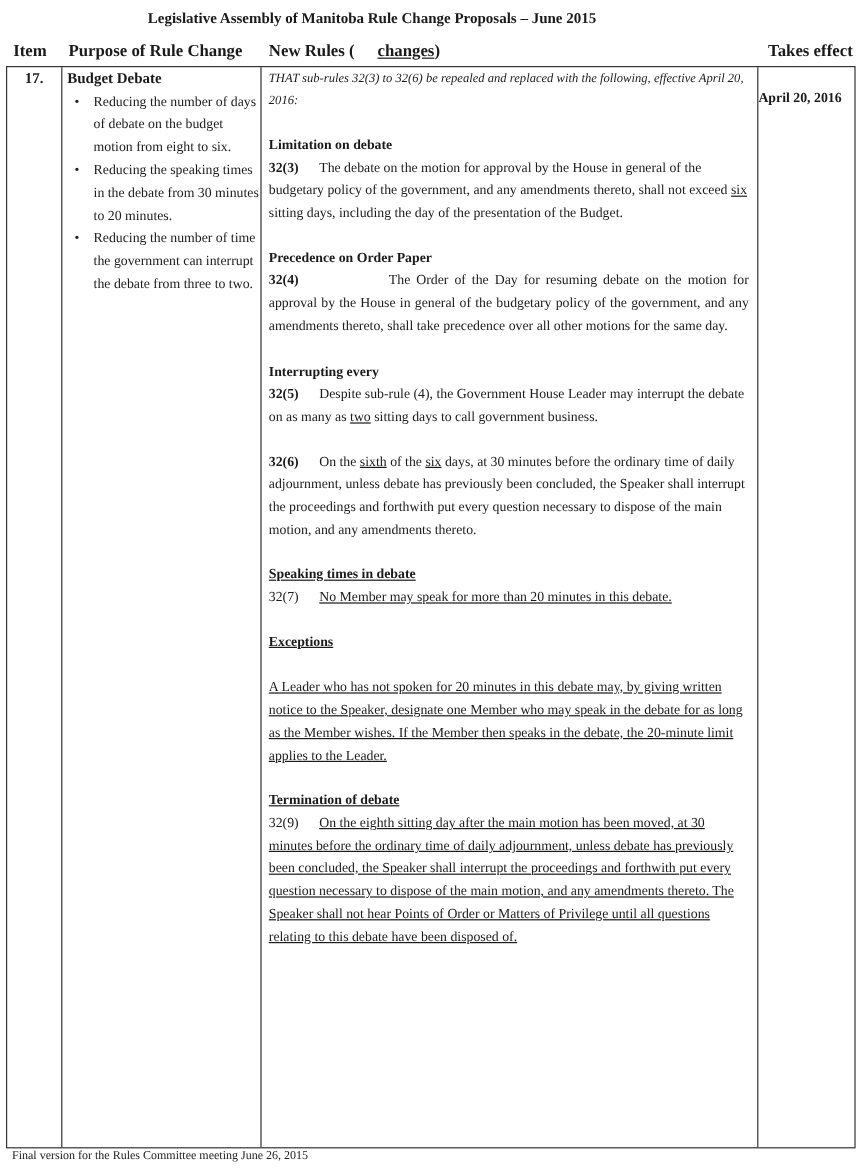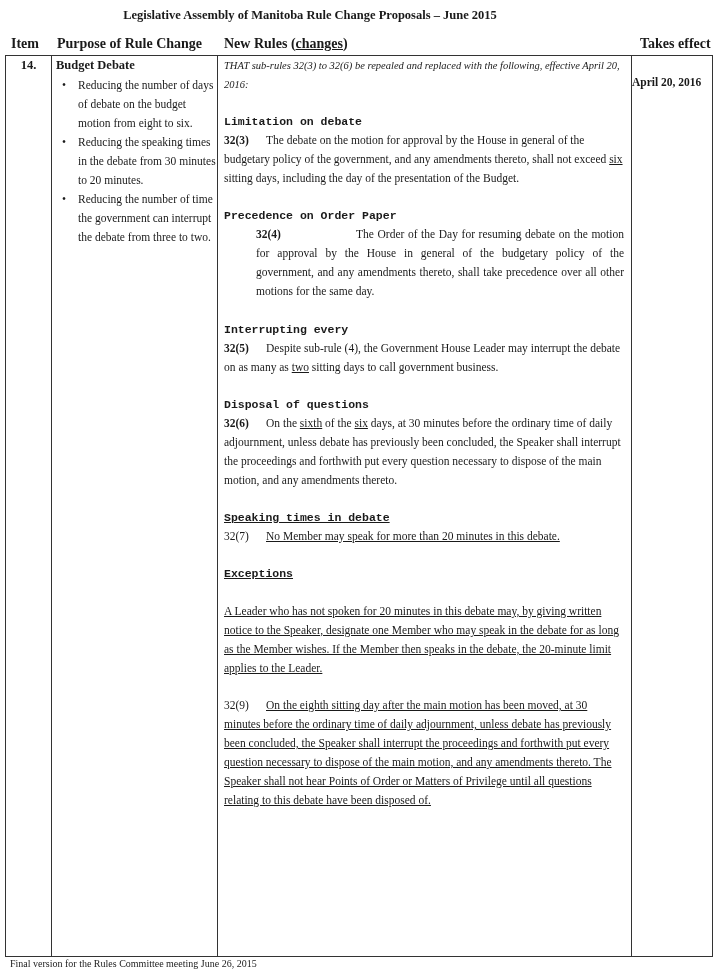--- a/index.html
+++ b/index.html
@@ -8,59 +8,59 @@
     font-family: "Liberation Serif", "DejaVu Serif", serif;
     color: #1a1a1a;
   }
   .title {
     position: absolute; left: 0; top: 8px; width: 620px; text-align: center;
     font-size: 12.5px; font-weight: bold;
   }
   .hdr {
     position: absolute; top: 36px; font-size: 14px; font-weight: bold;
   }
-  .hdr u { text-decoration: underline; }
+  .hdr u { text-decoration: underline; margin-left: 19px; }
   .table {
     position: absolute; left: 5px; top: 55px; width: 708px; height: 902px;
     border: 1.5px solid #333; box-sizing: border-box;
   }
   .vline { position: absolute; top: 0; bottom: 0; width: 0; border-left: 1.5px solid #333; }
   .cell { position: absolute; top: 0; }
   .item-num { font-weight: bold; font-size: 12.5px; text-align: center; }
   .purpose-title { font-weight: bold; font-size: 12.5px; }
   ul.bullets { margin: 3px 0 0 0; padding: 0 0 0 22px; font-size: 11.5px; line-height: 19px; }
   ul.bullets li { margin: 0; list-style: none; position: relative; }
   ul.bullets li .dot { position: absolute; left: -16px; top: 0; }
   .intro { font-style: italic; font-size: 10.5px; line-height: 19px; }
   .sec { margin-top: 18px; font-size: 11.5px; line-height: 19px; }
-  .sec-head { font-weight: bold; font-family: Liberation Mono, monospace; }
+  .sec-head { font-weight: bold; }
   .rno { font-weight: bold; display: inline-block; width: 42px; }
   .rno-wide { font-weight: bold; display: inline-block; width: 100px; }
-  .justify { text-align: justify; margin-left: 32px; }
+  .justify { text-align: justify; }
   .ul { text-decoration: underline; }
   .para { margin-top: 19px; }
   .effect { font-weight: bold; font-size: 11.5px; line-height: 19px; text-align: left; }
   .footer { position: absolute; left: 10px; top: 958px; font-size: 10px; color: #222; }
 </style>
 </head>
 <body>
 
 <div class="title">Legislative Assembly of Manitoba Rule Change Proposals – June 2015</div>
 
 <div class="hdr" style="left:11px;">Item</div>
 <div class="hdr" style="left:57px;">Purpose of Rule Change</div>
 <div class="hdr" style="left:224px;"><span>New Rules (</span><u>changes</u><span>)</span></div>
 <div class="hdr" style="left:640px;">Takes effect</div>
 
 <div class="table">
   <div class="vline" style="left:45px;"></div>
   <div class="vline" style="left:211px;"></div>
   <div class="vline" style="left:625px;"></div>
 
-  <div class="cell item-num" style="left:0; width:45px; top:2px;">14.</div>
+  <div class="cell item-num" style="left:0; width:45px; top:2px;">17.</div>
 
   <div class="cell" style="left:50px; width:160px; top:2px;">
     <div class="purpose-title">Budget Debate</div>
     <ul class="bullets">
       <li><span class="dot">•</span><span>Reducing the number of days of debate on the budget motion from eight to six.</span></li>
       <li><span class="dot">•</span><span>Reducing the speaking times in the debate from 30 minutes to 20 minutes.</span></li>
       <li><span class="dot">•</span><span>Reducing the number of time the government can interrupt the debate from three to two.</span></li>
     </ul>
   </div>
 
@@ -76,35 +76,35 @@
       <div class="sec-head">Precedence on Order Paper</div>
       <div class="justify"><span class="rno-wide">32(4)</span><span>The Order of the Day for resuming debate on the motion for approval by the House in general of the budgetary policy of the government, and any amendments thereto, shall take precedence over all other motions for the same day.</span></div>
     </div>
 
     <div class="sec" style="margin-top:19px;">
       <div class="sec-head">Interrupting every</div>
       <div><span class="rno">32(5)</span><span>Despite sub-rule (4), the Government House Leader may interrupt the debate on as many as </span><span class="ul">two</span><span> sitting days to call government business.</span></div>
     </div>
 
     <div class="sec">
-      <div class="sec-head">Disposal of questions</div>
       <div><span class="rno">32(6)</span><span>On the </span><span class="ul">sixth</span><span> of the </span><span class="ul">six</span><span> days, at 30 minutes before the ordinary time of daily adjournment, unless debate has previously been concluded, the Speaker shall interrupt the proceedings and forthwith put every question necessary to dispose of the main motion, and any amendments thereto.</span></div>
     </div>
 
     <div class="sec ul">
       <div class="sec-head">Speaking times in debate</div>
       <div><span class="rno" style="font-weight:normal;">32(7)</span><span>No Member may speak for more than 20 minutes in this debate.</span></div>
     </div>
 
     <div class="sec ul">
       <div class="sec-head">Exceptions</div>
       <div class="para">A Leader who has not spoken for 20 minutes in this debate may, by giving written notice to the Speaker, designate one Member who may speak in the debate for as long as the Member wishes.  If the Member then speaks in the debate, the 20-minute limit applies to the Leader.</div>
     </div>
 
     <div class="sec ul">
+      <div class="sec-head">Termination of debate</div>
       <div><span class="rno" style="font-weight:normal;">32(9)</span><span>On the eighth sitting day after the main motion has been moved, at 30 minutes before the ordinary time of daily adjournment, unless debate has previously been concluded, the Speaker shall interrupt the proceedings and forthwith put every question necessary to dispose of the main motion, and any amendments thereto. The Speaker shall not hear Points of Order or Matters of Privilege until all questions relating to this debate have been disposed of.</span></div>
     </div>
   </div>
 
   <div class="cell effect" style="left:626px; width:80px; top:17px;">April 20, 2016</div>
 </div>
 
 <div class="footer">Final version for the Rules Committee meeting June 26, 2015</div>
 
 </body></html>

